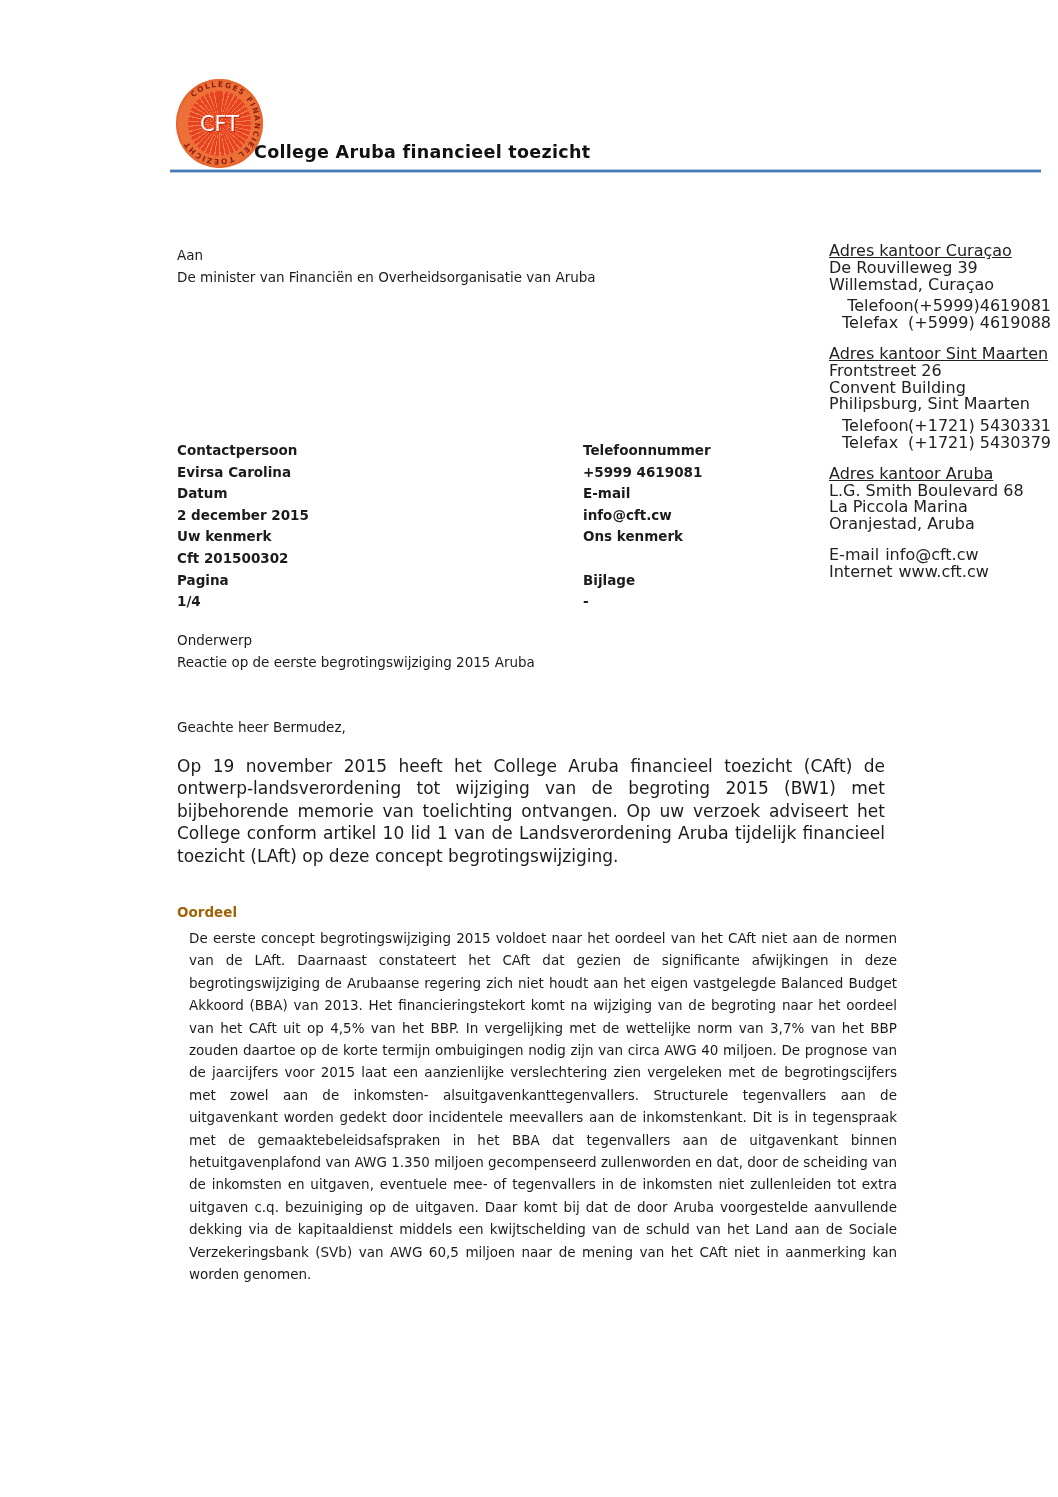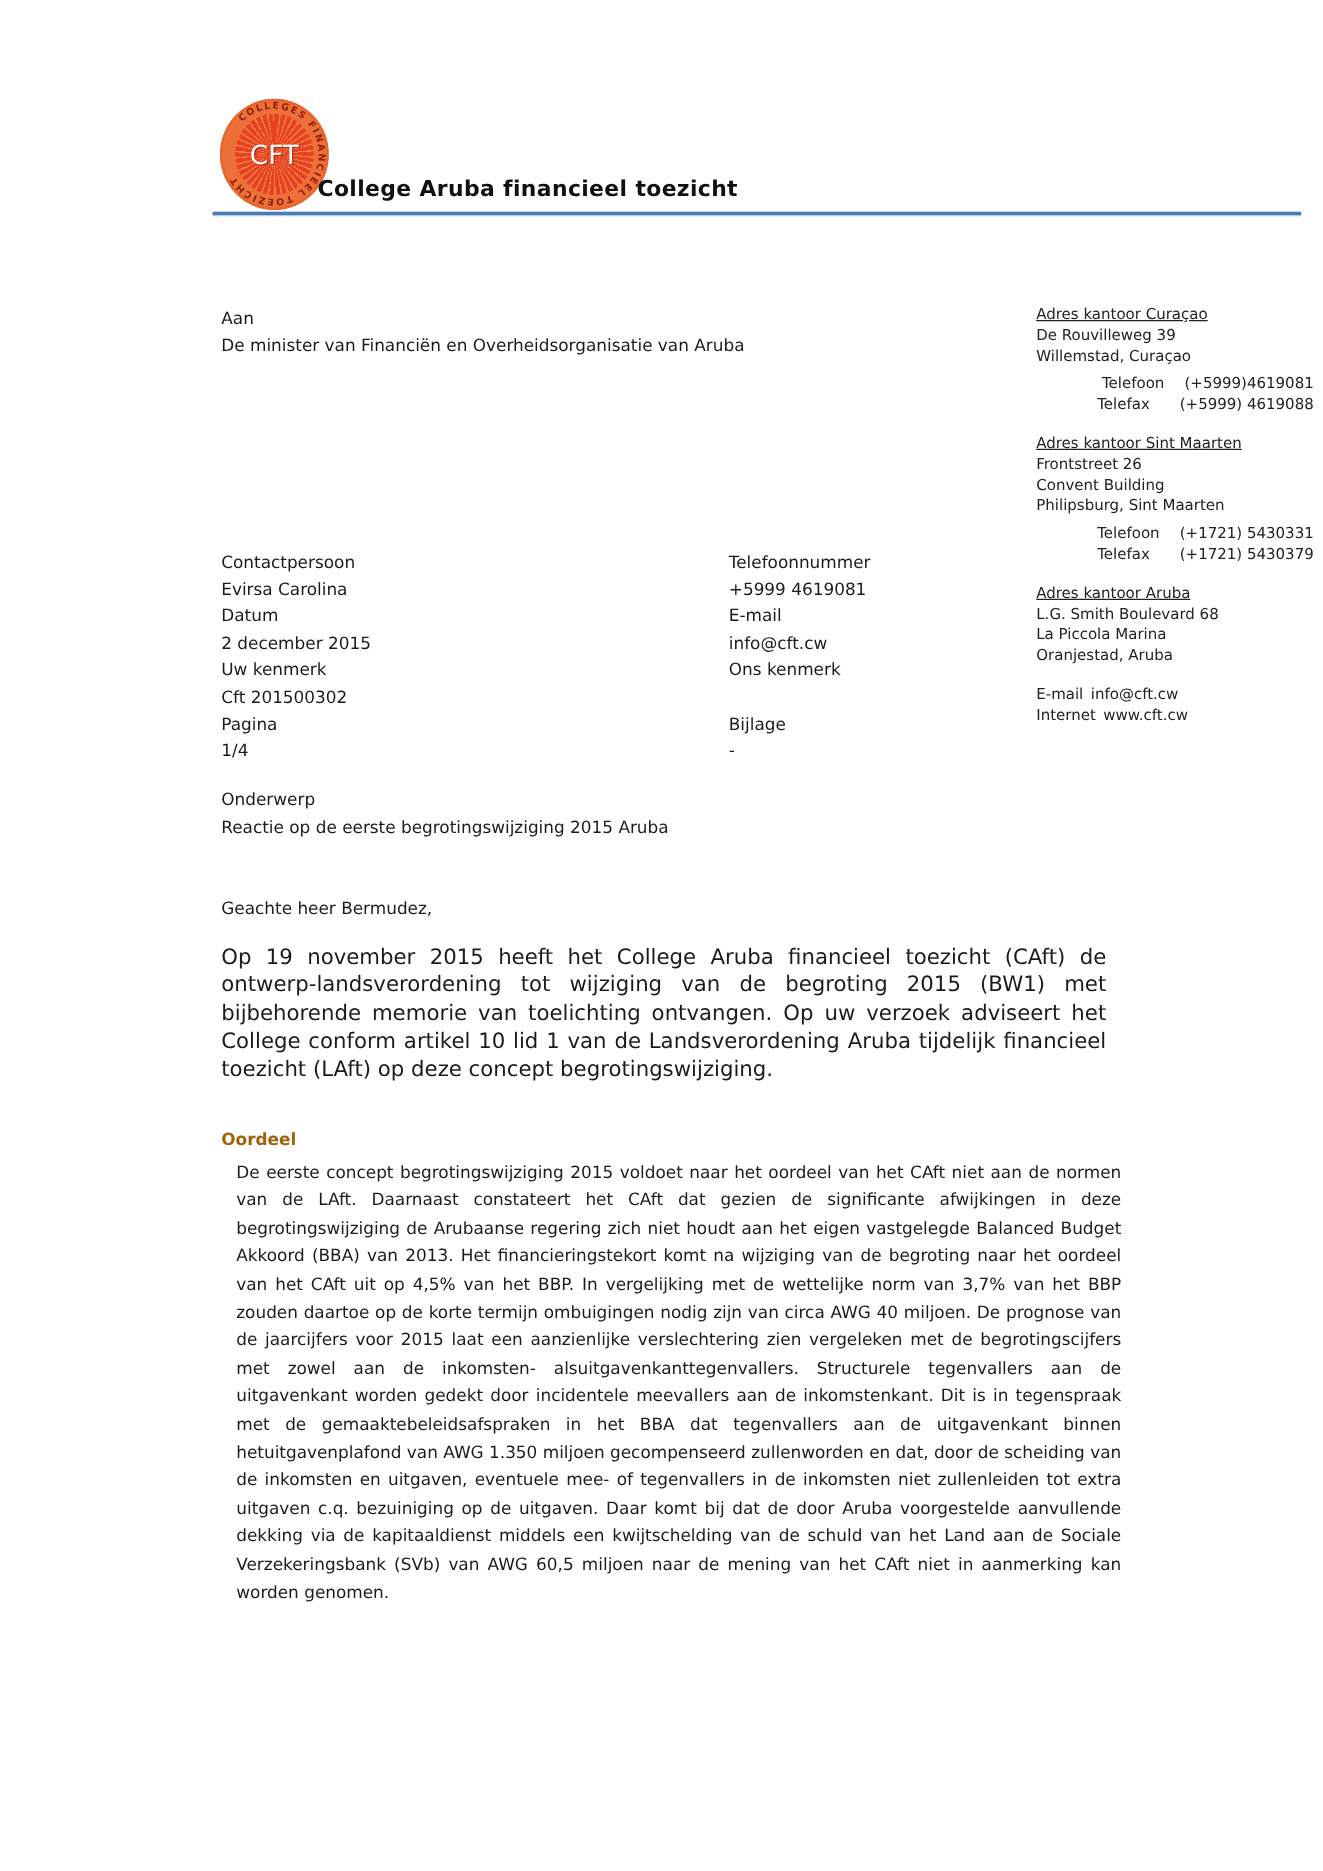--- a/index.html
+++ b/index.html
@@ -42,32 +42,32 @@
   }
   .header-rule {
     position:absolute; left:170px; top:169px; width:871px; height:4px;
     background:linear-gradient(to bottom,#b6c8de 0 1px,#4a7cb8 1px 3px,#b6c8de 3px 4px);
   }
 
   
   .recipient { position:absolute; left:177px; top:244px; font-size:13.5px; line-height:22px; }
 
   
-  .sidebar { position:absolute; left:829px; top:243px; width:222px; font-size:12px; line-height:16.8px; color:#222222; }
+  .sidebar { position:absolute; left:829px; top:243px; width:222px; font-size:16px; line-height:16.8px; color:#222222; }
   .office { margin-bottom:14px; }
   .office-title { text-decoration:underline; }
   .contact-rows { margin-top:5px; }
   .contact-row { display:flex;justify-content:flex-end; }
   .contact-label { width:66px; flex:0 0 66px; }
   .online { margin-top:13px; }
   .online-row { display:flex; }
   .online-label { margin-right:6px; }
 
   
-  .meta { position:absolute; left:177px; top:440px; width:707px; font-size:13.5px; }
+  .meta { position:absolute; left:177px; top:440px; width:707px; font-size:13.5px;font-weight:bold; }
   .meta-row { display:grid; grid-template-columns:406px 1fr; }
   .meta-cell { line-height:21.6px; height:21.6px; white-space:pre; }
 
   
   .subject { position:absolute; left:177px; top:629px; font-size:13.5px; line-height:22px; }
   .salutation { position:absolute; left:177px; top:716px; font-size:13.5px; line-height:22px; }
   .para1 {
     position:absolute; left:177px; top:755px; width:708px;
     font-size:17px; line-height:22.4px; text-align:justify;
   }

